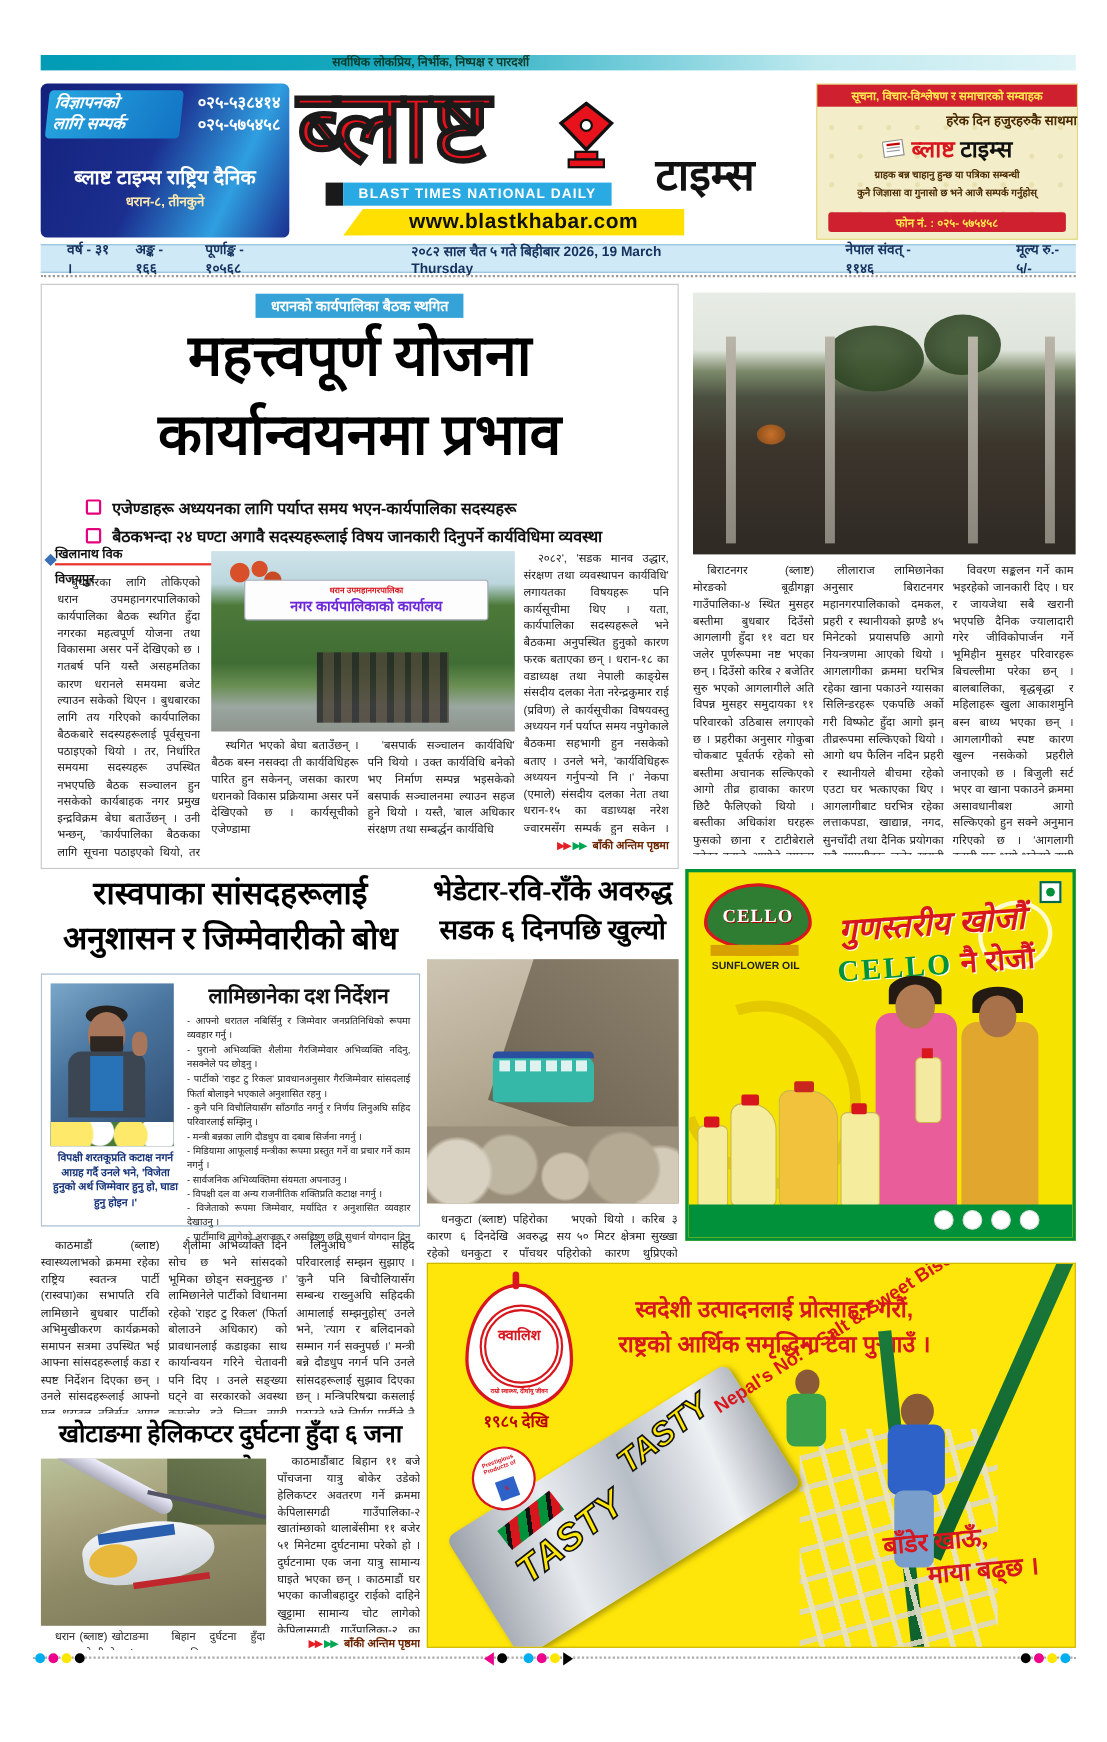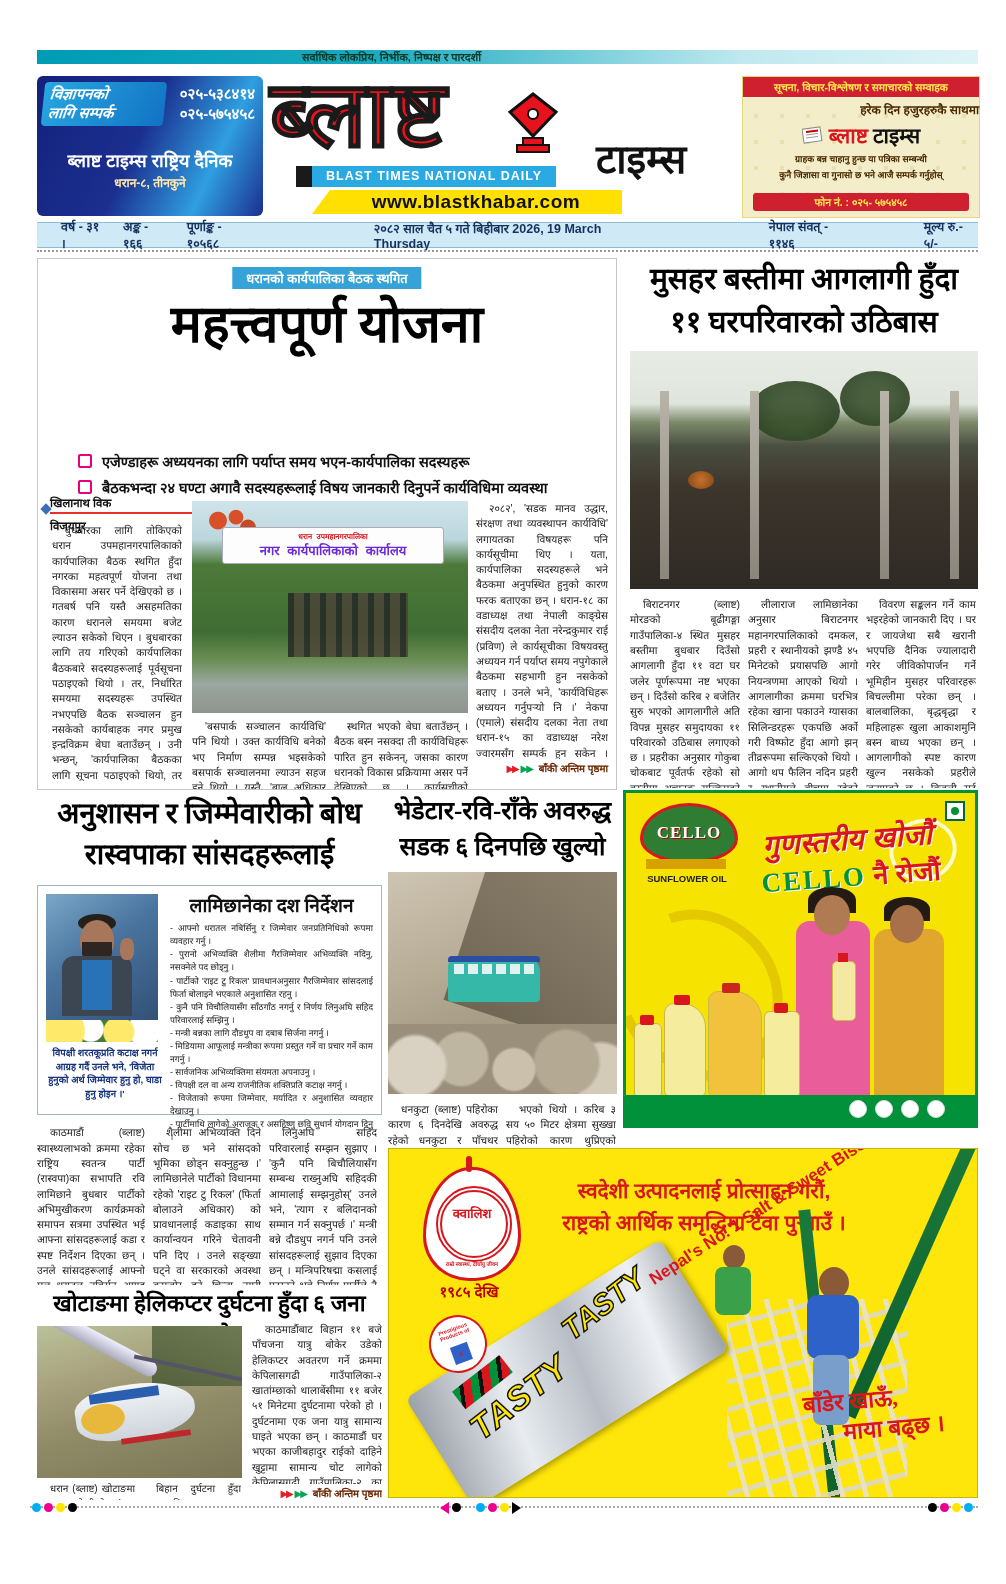--- a/index.html
+++ b/index.html
@@ -74,21 +74,21 @@
   .mbullet{display:flex;gap:10px;align-items:flex-start;margin-bottom:6px;font-weight:bold;font-size:14.5px;color:#111;}
   .bsq{flex:0 0 auto;width:10px;height:10px;border:2.5px solid #e6007e;border-radius:2px;margin-top:3px;}
   .byline{position:absolute;left:12px;top:236px;width:150px;}
   .byline .nm{font-weight:bold;font-size:11.5px;color:#111;}
   .byline .pl{font-weight:bold;font-size:11.5px;color:#111;margin-top:4px;}
   .byline .rule{height:2px;background:#e8312a;margin-top:2px;}
   .bydia{position:absolute;left:-8px;top:10px;width:8px;height:8px;background:#3a6fb5;transform:rotate(45deg);}
   .mbody{position:absolute;left:8px;top:242px;width:562px;bottom:8px;}
   .mcol1{position:absolute;left:6px;top:22px;width:130px;bottom:0;}
   .mmid{position:absolute;left:146px;top:0;width:276px;bottom:0;}
-  .mphoto{position:relative;width:276px;height:212px;overflow:hidden;background:linear-gradient(#cfe3ea 0%,#bcd6de 18%,#4d7a3a 30%,#3f6d33 62%,#6b8f55 75%,#9aa6a0 86%,#8f948e 100%);font-family:Liberation Mono, monospace;}
+  .mphoto{position:relative;width:276px;height:164px;overflow:hidden;background:linear-gradient(#cfe3ea 0%,#bcd6de 18%,#4d7a3a 30%,#3f6d33 62%,#6b8f55 75%,#9aa6a0 86%,#8f948e 100%);}
   .mphoto .flower{position:absolute;left:8px;top:6px;width:60px;height:34px;background:radial-gradient(circle at 30% 40%,#d8502a 18%,transparent 20%),radial-gradient(circle at 60% 30%,#d8502a 16%,transparent 18%),radial-gradient(circle at 80% 60%,#c74a24 14%,transparent 16%);}
   .mphoto .sign{position:absolute;left:30px;top:26px;width:216px;background:#fdfdfd;border:1px solid #aab;border-radius:3px;text-align:center;padding:3px 2px 4px;}
   .mphoto .s1{font-size:7.5px;font-weight:bold;color:#d7161e;}
   .mphoto .s2{font-size:13px;font-weight:bold;color:#6d28d9;}
   .mphoto .gate{position:absolute;left:96px;top:92px;width:120px;height:64px;background:repeating-linear-gradient(90deg,#222 0 6px,#4a4136 6px 16px);opacity:.8;}
   .msub{display:flex;gap:8px;margin-top:6px;}
   .mcol4{position:absolute;left:430px;top:0;width:132px;bottom:0;}
 
   
   .fire{left:630px;top:258px;width:348px;height:530px;}
@@ -291,20 +291,21 @@
     <span class="dt">२०८२ साल चैत ५ गते बिहीबार 2026, 19 March Thursday</span>
     <span class="ns">नेपाल संवत् - ११४६</span>
     <span class="pr">मूल्य रु.- ५/-</span>
   </div>
   <div class="abs dotline" style="left:37px;top:250px;width:941px;"></div>
 
   <div class="abs mainbox story">
     <div class="kicker">धरानको कार्यपालिका बैठक स्थगित</div>
     <div class="mainh">
       <div>महत्त्वपूर्ण योजना</div>
+      <div>कार्यान्वयनमा प्रभाव</div>
     </div>
     <div class="mbullets">
       <div class="mbullet">
         <div class="bsq"></div>
         <span>एजेण्डाहरू अध्ययनका लागि पर्याप्त समय भएन-कार्यपालिका सदस्यहरू</span>
       </div>
       <div class="mbullet">
         <div class="bsq"></div>
         <span>बैठकभन्दा २४ घण्टा अगावै सदस्यहरूलाई विषय जानकारी दिनुपर्ने कार्यविधिमा व्यवस्था</span>
       </div>
@@ -321,60 +322,56 @@
         <div class="mphoto">
           <div class="flower"></div>
           <div class="sign">
             <div class="s1">धरान उपमहानगरपालिका</div>
             <div class="s2">नगर कार्यपालिकाको कार्यालय</div>
           </div>
           <div class="gate"></div>
 
         </div>
         <div class="msub">
+          <div class="col" style="width:134px;height:90px;">स्थगित भएको बेघा बताउँछन् ।   बैठक बस्न नसक्दा ती कार्यविधिहरू पारित हुन सकेनन्, जसका कारण धरानको विकास प्रक्रियामा असर पर्ने देखिएको छ । कार्यसूचीको एजेण्डामा</div>
           <div class="col" style="width:134px;height:90px;">'बसपार्क सञ्चालन कार्यविधि' पनि थियो । उक्त कार्यविधि बनेको भए निर्माण सम्पन्न भइसकेको बसपार्क सञ्चालनमा ल्याउन सहज हुने थियो । यस्तै, 'बाल अधिकार संरक्षण तथा सम्बर्द्धन कार्यविधि</div>
-          <div class="col" style="width:134px;height:90px;">स्थगित भएको बेघा बताउँछन् ।   बैठक बस्न नसक्दा ती कार्यविधिहरू पारित हुन सकेनन्, जसका कारण धरानको विकास प्रक्रियामा असर पर्ने देखिएको छ । कार्यसूचीको एजेण्डामा</div>
         </div>
       </div>
       <div class="mcol4">
         <div class="col" style="width:132px;height:258px;">२०८२', 'सडक मानव उद्धार, संरक्षण तथा व्यवस्थापन कार्यविधि' लगायतका विषयहरू पनि कार्यसूचीमा थिए ।   यता, कार्यपालिका सदस्यहरूले भने बैठकमा अनुपस्थित हुनुको कारण फरक बताएका छन् । धरान-१८ का वडाध्यक्ष तथा नेपाली काङ्ग्रेस संसदीय दलका नेता नरेन्द्रकुमार राई (प्रविण) ले कार्यसूचीका विषयवस्तु अध्ययन गर्न पर्याप्त समय नपुगेकाले बैठकमा सहभागी हुन नसकेको बताए । उनले भने, 'कार्यविधिहरू अध्ययन गर्नुपऱ्यो नि ।' नेकपा (एमाले) संसदीय दलका नेता तथा धरान-१५ का वडाध्यक्ष नरेश ज्वारमसँग सम्पर्क हुन सकेन । धरान-१६ का वडाध्यक्ष मुरारी भट्टराई आफू बाहिर रहेको र एमाले संसदीय दलको बैठकका कारण कार्यपालिका बैठक प्रभावित भएको जानकारी पाएको बताए । उनी भन्छन्, 'पछि कार्यबाहक मेयरलाई फोन गर्दा उहाँले बैठक हलमा एक्लै बसिरहेको छु भन्नुभयो ।' धरान</div>
         <div class="more">
           <span class="r">▶▶</span>
           <span class="g">▶▶</span>
           <span>बाँकी अन्तिम पृष्ठमा</span>
         </div>
       </div>
     </div>
   </div>
 
   <div class="abs fire story">
-    <div class="h2line hh">
-      <div>मुसहर बस्तीमा आगलागी हुँदा</div>
-      <div>११ घरपरिवारको उठिबास</div>
-    </div>
     <div class="fphoto">
       <div class="tree" style="left:120px;top:30px;width:90px;height:60px;"></div>
       <div class="tree" style="left:210px;top:20px;width:70px;height:55px;"></div>
       <div class="post" style="left:30px;"></div>
       <div class="post" style="left:120px;"></div>
       <div class="post" style="left:250px;"></div>
       <div class="post" style="left:320px;"></div>
       <div class="ember"></div>
     </div>
     <div class="colrow fcols">
       <div class="col" style="width:110px;height:265px;">बिराटनगर (ब्लाष्ट) मोरङको बूढीगङ्गा गाउँपालिका-४ स्थित मुसहर बस्तीमा बुधबार दिउँसो आगलागी हुँदा ११ वटा घर जलेर पूर्णरूपमा नष्ट भएका छन् । दिउँसो करिब २ बजेतिर सुरु भएको आगलागीले अति विपन्न मुसहर समुदायका ११ परिवारको उठिबास लगाएको छ ।   प्रहरीका अनुसार गोकुबा चोकबाट पूर्वतर्फ रहेको सो बस्तीमा अचानक सल्किएको आगो तीव्र हावाका कारण छिटै फैलिएको थियो । बस्तीका अधिकांश घरहरू फुसको छाना र टाटीबेराले बनेका हुनाले आगोले उग्ररूप लिएको थियो । जिल्ला प्रहरी कार्यालय मोरङका सूचना अधिकारी डिएसपी</div>
       <div class="col" style="width:110px;height:265px;">लीलाराज लामिछानेका अनुसार बिराटनगर महानगरपालिकाको दमकल, प्रहरी र स्थानीयको झण्डै ४५ मिनेटको प्रयासपछि आगो नियन्त्रणमा आएको थियो ।   आगलागीका क्रममा घरभित्र रहेका खाना पकाउने ग्यासका सिलिन्डरहरू एकपछि अर्को गरी विष्फोट हुँदा आगो झन् तीव्ररूपमा सल्किएको थियो । आगो थप फैलिन नदिन प्रहरी र स्थानीयले बीचमा रहेको एउटा घर भत्काएका थिए ।   आगलागीबाट घरभित्र रहेका लत्ताकपडा, खाद्यान्न, नगद, सुनचाँदी तथा दैनिक प्रयोगका सबै सामग्रीहरू जलेर खरानी भएका छन् । डिएसपी लामिछानेले क्षतिको यकिन</div>
       <div class="col" style="width:110px;height:265px;">विवरण सङ्कलन गर्ने काम भइरहेको जानकारी दिए ।   घर र जायजेथा सबै खरानी भएपछि दैनिक ज्यालादारी गरेर जीविकोपार्जन गर्ने भूमिहीन मुसहर परिवारहरू बिचल्लीमा परेका छन् । बालबालिका, बृद्धबृद्धा र महिलाहरू खुला आकाशमुनि बस्न बाध्य भएका छन् ।   आगलागीको स्पष्ट कारण खुल्न नसकेको प्रहरीले जनाएको छ । बिजुली सर्ट भएर वा खाना पकाउने क्रममा असावधानीबश आगो सल्किएको हुन सक्ने अनुमान गरिएको छ । 'आगलागी कसरी सुरु भयो भन्नेबारे हामी अनुसन्धान गरिरहेका छौं' -डिएसपी लामिछानेले भने ।</div>
     </div>
   </div>
 
   <div class="abs rsp story">
     <div class="h2line hh">
+      <div>रास्वपाका सांसदहरूलाई</div>
       <div>अनुशासन र जिम्मेवारीको बोध</div>
-      <div>रास्वपाका सांसदहरूलाई</div>
     </div>
     <div class="dirbox">
       <div class="dphoto">
         <div class="hair"></div>
         <div class="head"></div>
         <div class="beard"></div>
         <div class="body"></div>
         <div class="vest"></div>
         <div class="hand"></div>
         <div class="flowers"></div>

